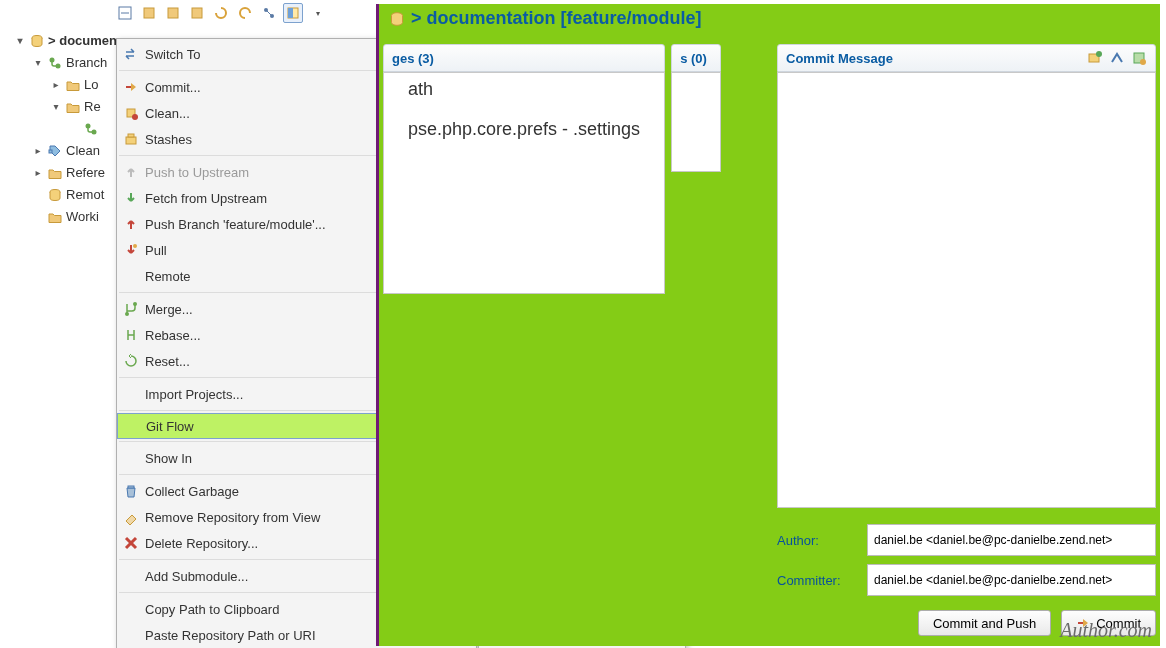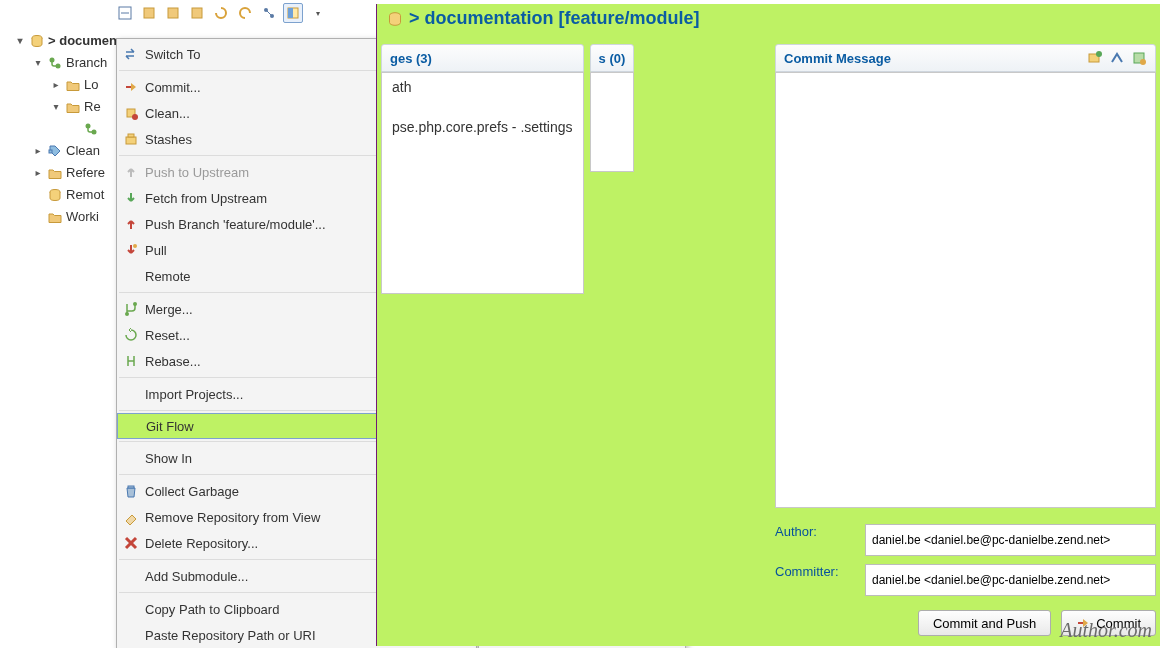--- a/index.html
+++ b/index.html
@@ -104,22 +104,22 @@
   }
   .submenu .sitem.disabled { color: #9a9a9a; }
   .submenu .ssep {
     height: 1px; background: #dcdcdc; margin: 3px 2px;
   }
   
   .rpanel {
     position: absolute;
     left: 376px; right: 6px;
     top: 4px; bottom: 2px;
-    border-left: 1px solid #701a75;
-    background: #bef264;
+    border-left: 3px solid #701a75;
+    background: #84cc16;
   }
   .rpanel .rtitle {
     padding: 4px 10px 8px 10px;
     font-size: 18px;
     color: #0a5ca3;
     font-weight: 600;
     display: flex; align-items: center; gap: 6px;
   }
   .rcols {
     position: absolute;
@@ -134,36 +134,36 @@
     border: 1px solid #cfd6de;
     border-radius: 3px 3px 0 0;
     display:flex; align-items:center;
     padding: 0 8px;
     color:#0a5ca3;
     font-weight:600;
   }
   .section-body {
     border: 1px solid #c8c8c8;
     background:#fff;
-    padding:6px 10px;
-    font-size:14px;
+    padding:6px 24px;
+    font-size:18px;
     color:#333;
   }
   .unstaged-body { height: 222px; }
   .staged-body { height: 100px; }
   .commit-body {
     flex:1;
     border:1px solid #c8c8c8;
     background:#fff;
     min-height: 330px;
   }
   .commit-head-icons { margin-left:auto; display:flex; gap:6px; }
   .form-rows { margin-top:8px; }
   .form-row {
-    display:flex; gap:10px; margin-top:8px;
+    display:flex; align-items:center; gap:10px; margin-top:8px;
   }
   .form-row label { width:80px; color:#07519c; }
   .form-row input {
     flex:1; height:32px; border:1px solid #bcbcbc; padding:0 6px;
     font-family:inherit; font-size:12px;
   }
   .btn-row {
     margin-top:14px; display:flex; gap:10px; justify-content:flex-end;
   }
   .btn {
@@ -413,34 +413,34 @@
           <path d="M4 3 v10 M12 3 v4 q0 3 -3 3 h-5" stroke="#6aa84f" fill="none" stroke-width="1.5"></path>
           <circle cx="4" cy="13" r="2" fill="#6aa84f"></circle>
           <circle cx="12" cy="3" r="2" fill="#6aa84f"></circle>
         </svg>
       </span>
       <span class="mlabel">Merge...</span>
     </div>
     <div class="mitem">
       <span class="micon">
         <svg width="16" height="16">
+          <path d="M5 3 v10 M11 3 v10" stroke="#6aa84f" stroke-width="1.5"></path>
+          <path d="M5 8 h6" stroke="#6aa84f" stroke-width="1.5"></path>
+        </svg>
+      </span>
+      <span class="mlabel">Rebase...</span>
+    </div>
+    <div class="mitem">
+      <span class="micon">
+        <svg width="16" height="16">
           <path d="M8 3 A5 5 0 1 1 3 8" stroke="#6aa84f" fill="none" stroke-width="1.5"></path>
           <path d="M8 1 l-2 2 l2 2" stroke="#6aa84f" fill="none"></path>
         </svg>
       </span>
       <span class="mlabel">Reset...</span>
-    </div>
-    <div class="mitem">
-      <span class="micon">
-        <svg width="16" height="16">
-          <path d="M5 3 v10 M11 3 v10" stroke="#6aa84f" stroke-width="1.5"></path>
-          <path d="M5 8 h6" stroke="#6aa84f" stroke-width="1.5"></path>
-        </svg>
-      </span>
-      <span class="mlabel">Rebase...</span>
     </div>
     <div class="msep"></div>
     <div class="mitem">
       <span class="micon"></span>
       <span class="mlabel">Import Projects...</span>
     </div>
     <div class="msep"></div>
     <div class="mitem hover">
       <span class="micon"></span>
       <span class="mlabel">Git Flow</span>

